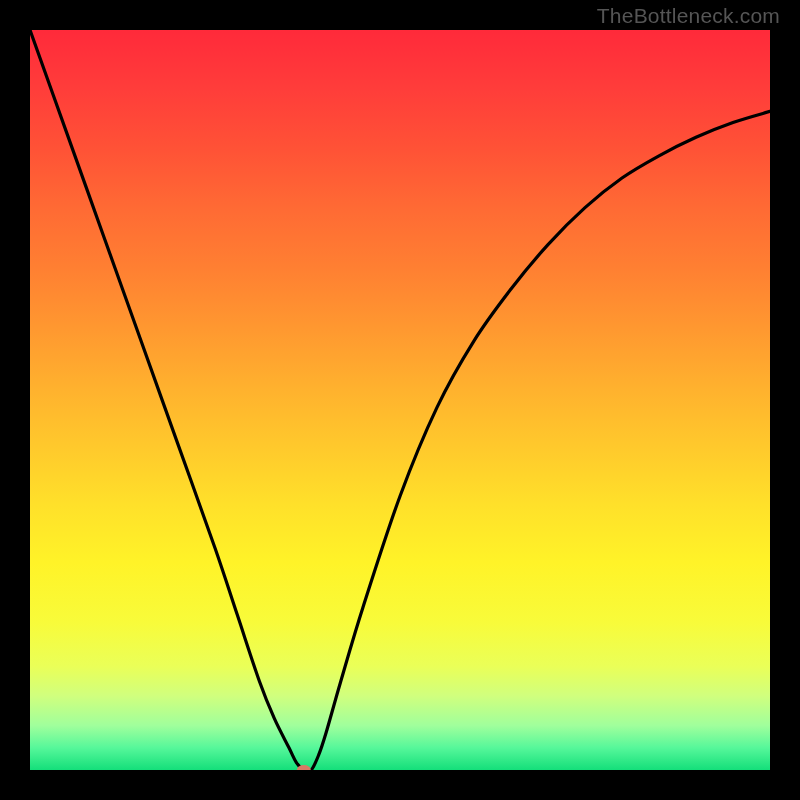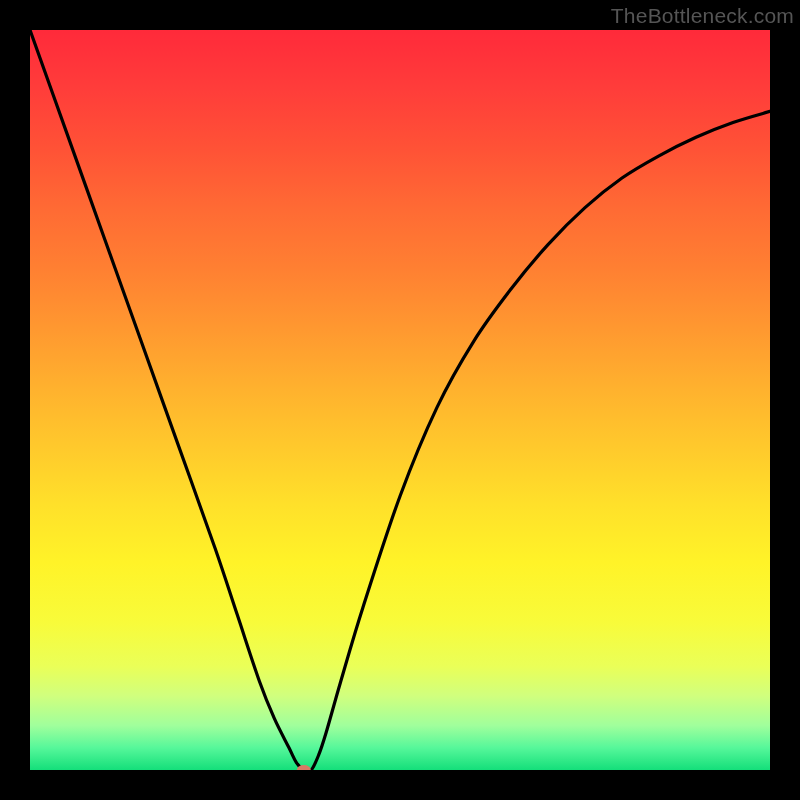--- a/index.html
+++ b/index.html
@@ -48,21 +48,21 @@
     position: absolute;
     left: 30px;
     top: 30px;
     width: 740px;
     height: 740px;
     pointer-events: none;
   }
   .watermark {
     position: absolute;
     top: 4px;
-    right: 6px;
+    right: 20px;
     color: #555;
     font-size: 21px;
     font-weight: 400;
     letter-spacing: 0.2px;
   }
 </style>
 </head>
 <body>
 
 <div class="frame">

